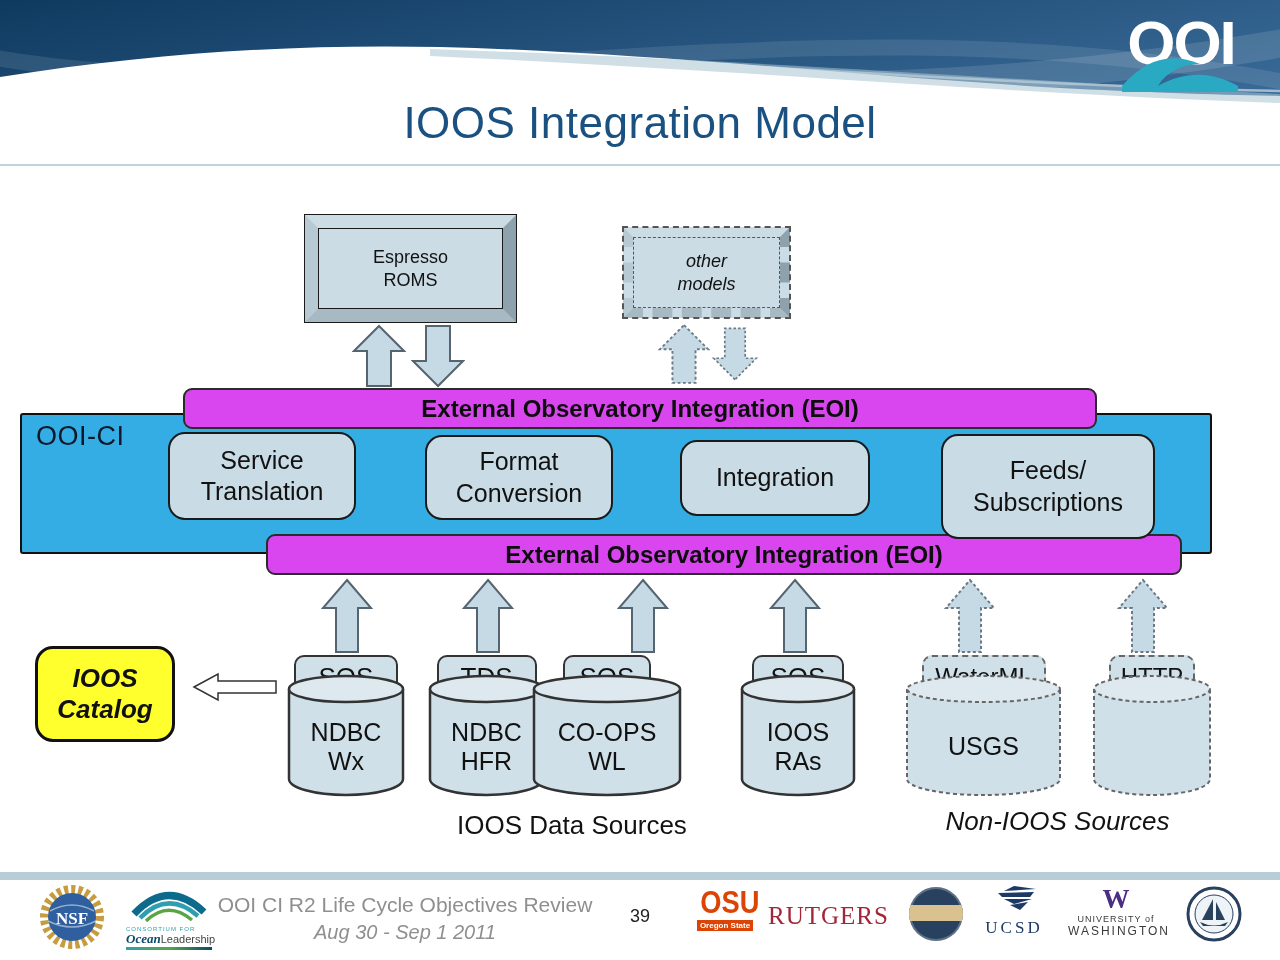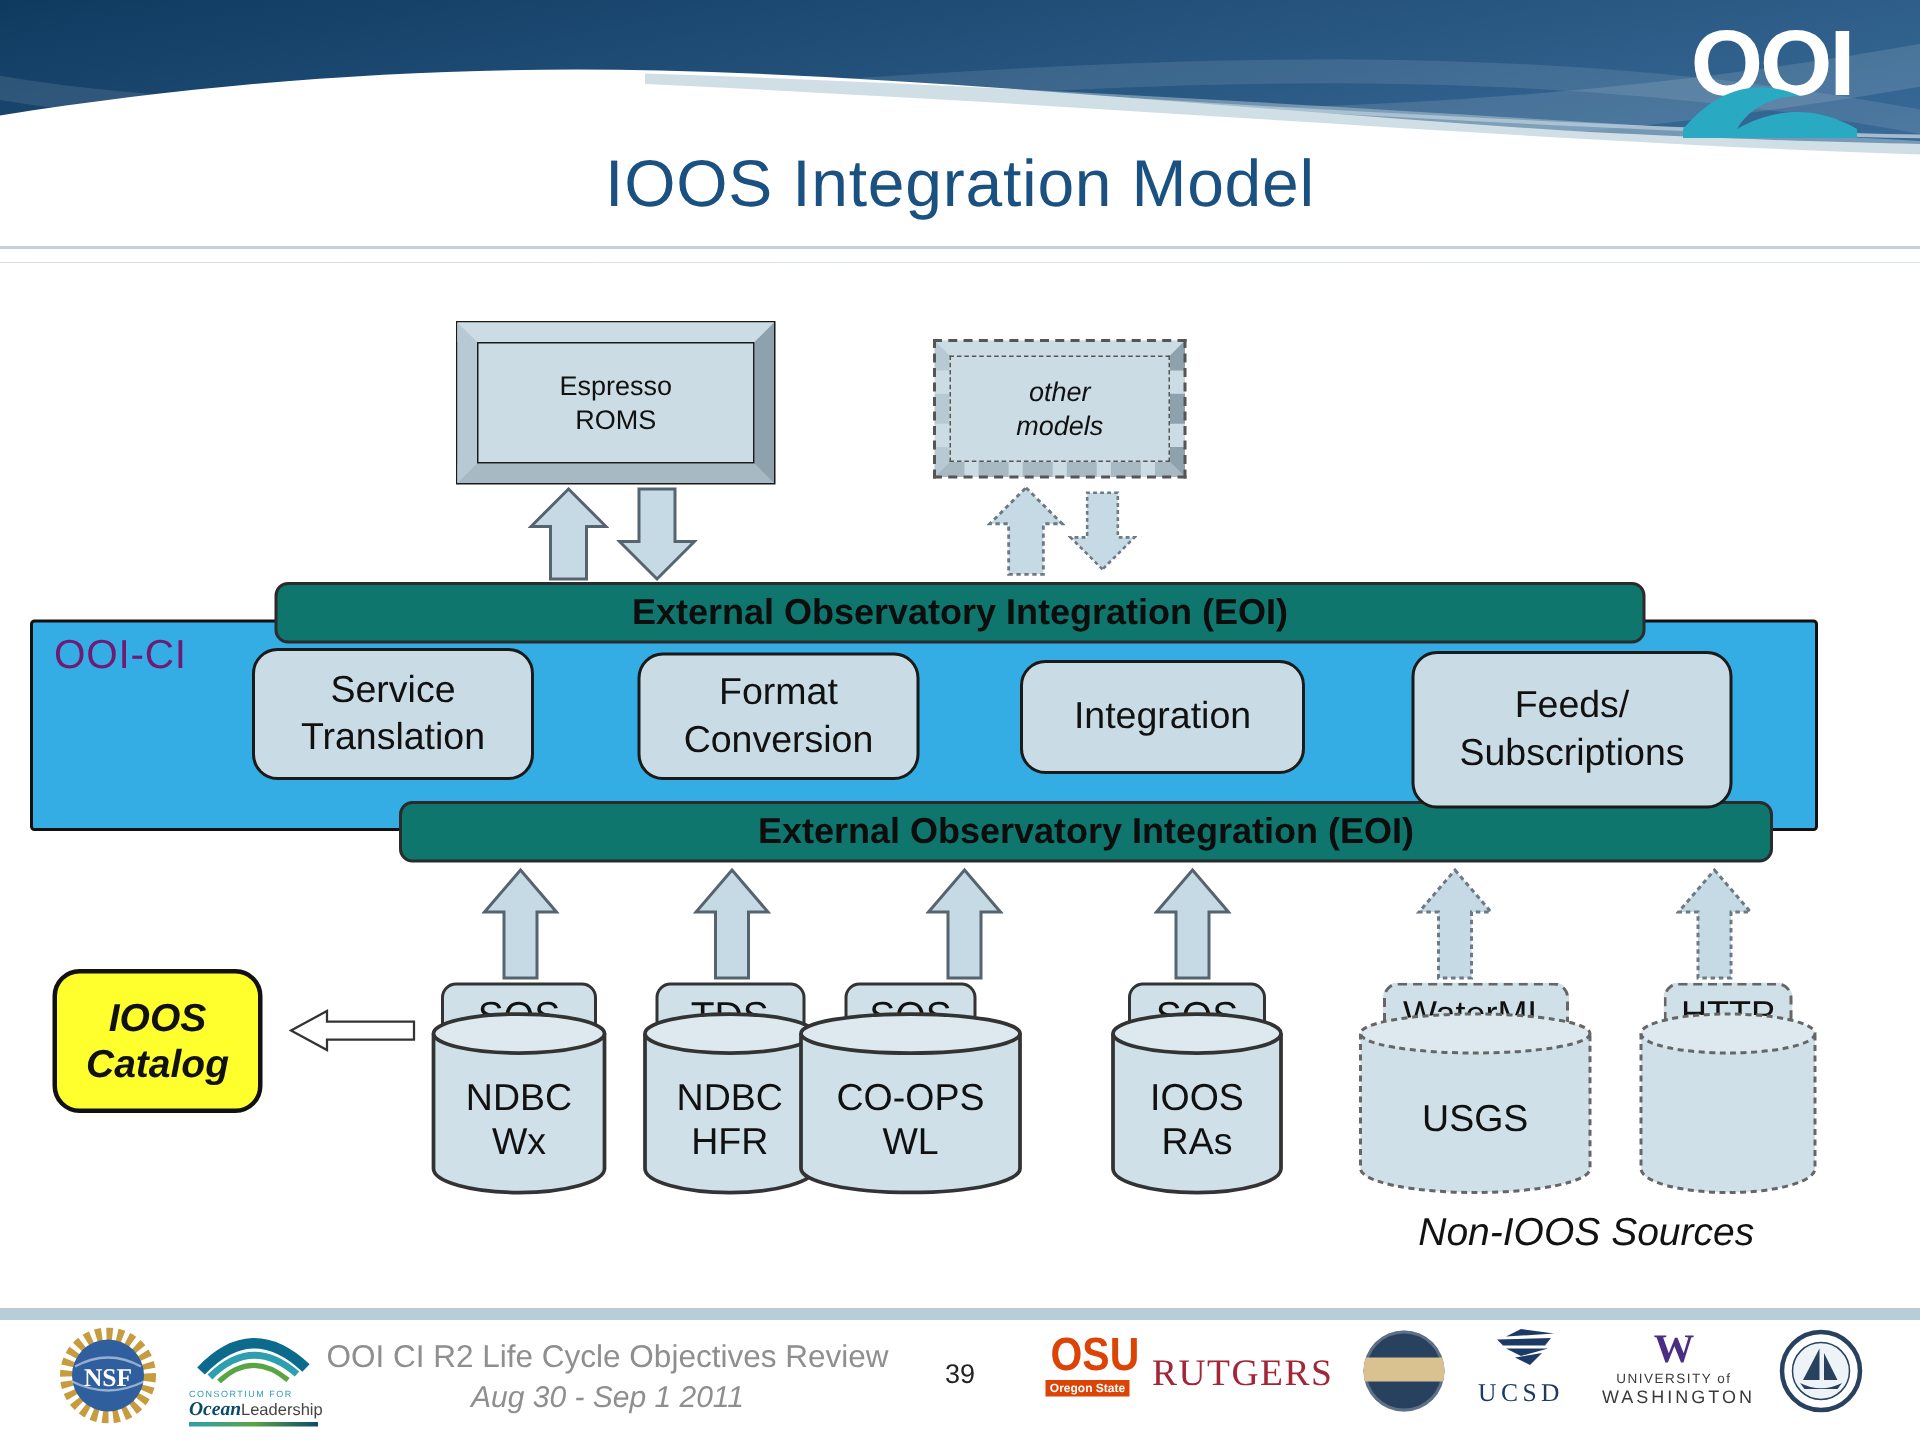--- a/index.html
+++ b/index.html
@@ -21,28 +21,28 @@
 
   
   .model { position:absolute; border:13px solid; border-color:#ccdce5 #8ea2ad #a7bac4 #b7cad4;
            background:#cbdce5; box-shadow:0 0 0 1px #1a1a1a; box-sizing:border-box; z-index:1; }
   .model-face { position:absolute; inset:0; border:1.5px solid #1a1a1a; display:flex; align-items:center;
            justify-content:center; text-align:center; font-size:18px; line-height:1.25; color:#111; }
   .model.dashed { border-style:dashed; box-shadow:none; outline:2px dashed #555; outline-offset:-1px; border-width:10px; }
   .model.dashed .model-face { border:1.5px dashed #555; font-style:italic; }
 
   
-  .eoi { position:absolute; background:#0f766e; border:2px solid #2b2b2b; border-radius:9px;
+  .eoi { position:absolute; background:#d946ef; border:2px solid #2b2b2b; border-radius:9px;
          display:flex; align-items:center; justify-content:center; font-size:24px; font-weight:700;
          color:#0d0d0d; box-sizing:border-box;text-align:right; }
 
   
   .ooici { position:absolute; left:20px; top:413px; width:1192px; height:141px; background:#33ade3;
            border:2px solid #111; border-radius:3px; z-index:1; box-sizing:border-box; }
-  .ooici-label { position:absolute; left:14px; top:6px; font-size:27px; font-weight:500; color:#701a75; letter-spacing:.5px; }
+  .ooici-label { position:absolute; left:14px; top:6px; font-size:27px; font-weight:500; color:#0f172a; letter-spacing:.5px; }
 
   .svc { position:absolute; background:#c9dbe4; border:2px solid #1a1a1a; border-radius:17px;
          display:flex; align-items:center; justify-content:center; text-align:center;
          font-size:25px; line-height:1.25; color:#111; z-index:5; box-sizing:border-box; }
 
   
   .catalog { position:absolute; left:35px; top:646px; width:140px; height:96px; background:#ffff2e;
              border:3px solid #111; border-radius:18px; font-style:italic; font-weight:600; font-size:26px;
              line-height:1.2; box-sizing:border-box; }
 
@@ -226,20 +226,21 @@
   </div>
 
   <div class="src" style="left:1092px; width:120px;">
     <div class="src-tab dashed" style="width:86px;">HTTP</div>
     <svg class="src-svg" width="120" height="124" viewBox="0 0 120 124">
       <path d="M2,16 L2,106 A58,16 0 0 0 118,106 L118,16" fill="#cfe0e8" stroke="#666" stroke-width="2" stroke-dasharray="4 3"></path>
       <ellipse cx="60" cy="16" rx="58" ry="13" fill="#dde9ef" stroke="#666" stroke-width="2" stroke-dasharray="4 3"></ellipse>
     </svg>
   </div>
 
+  <div class="grp-label" style="left:287px; top:810px; width:570px;">IOOS Data Sources</div>
   <div class="grp-label italic" style="left:900px; top:806px; width:315px;">Non-IOOS Sources</div>
 
   <div class="footer-rule"></div>
 
   <svg class="abs" style="left:40px; top:885px;" width="64" height="64" viewBox="0 0 64 64">
     <circle cx="32" cy="32" r="27" fill="none" stroke="#c79c3f" stroke-width="10" stroke-dasharray="4 3"></circle>
     <circle cx="32" cy="32" r="24" fill="#2f5f9e"></circle>
     <path d="M10,26 Q32,14 54,26 M8,36 Q32,48 56,36" stroke="rgba(255,255,255,.5)" stroke-width="1.5" fill="none"></path>
     <text x="32" y="39" text-anchor="middle" font-family="Liberation Serif,serif" font-size="17" font-weight="bold" fill="#ffffff">NSF</text>
   </svg>

